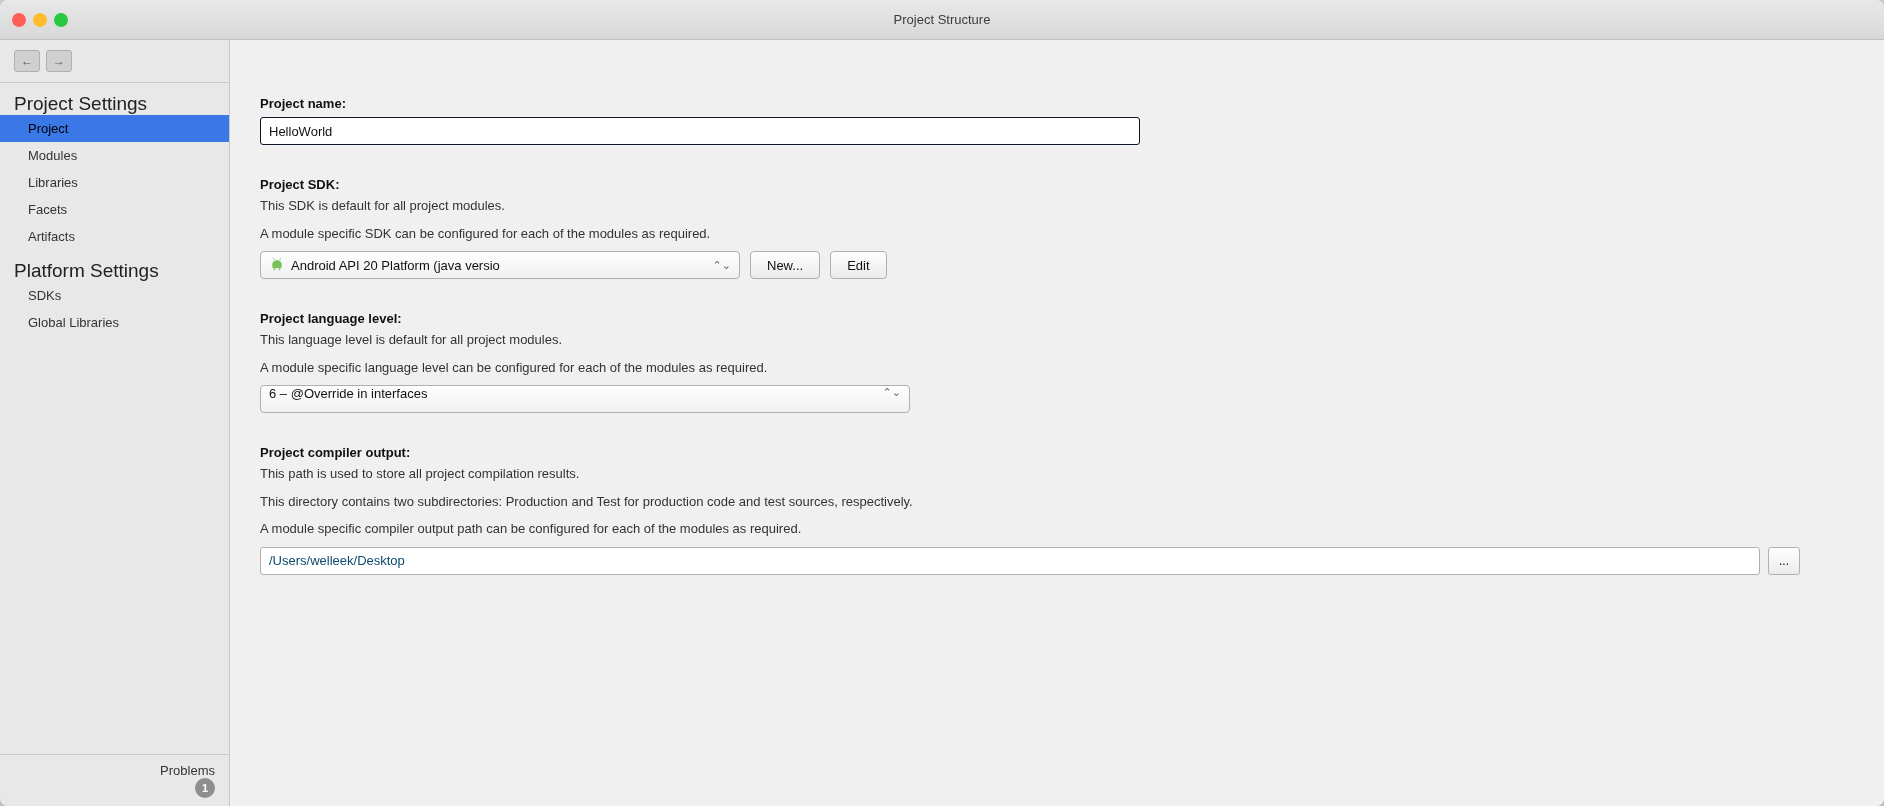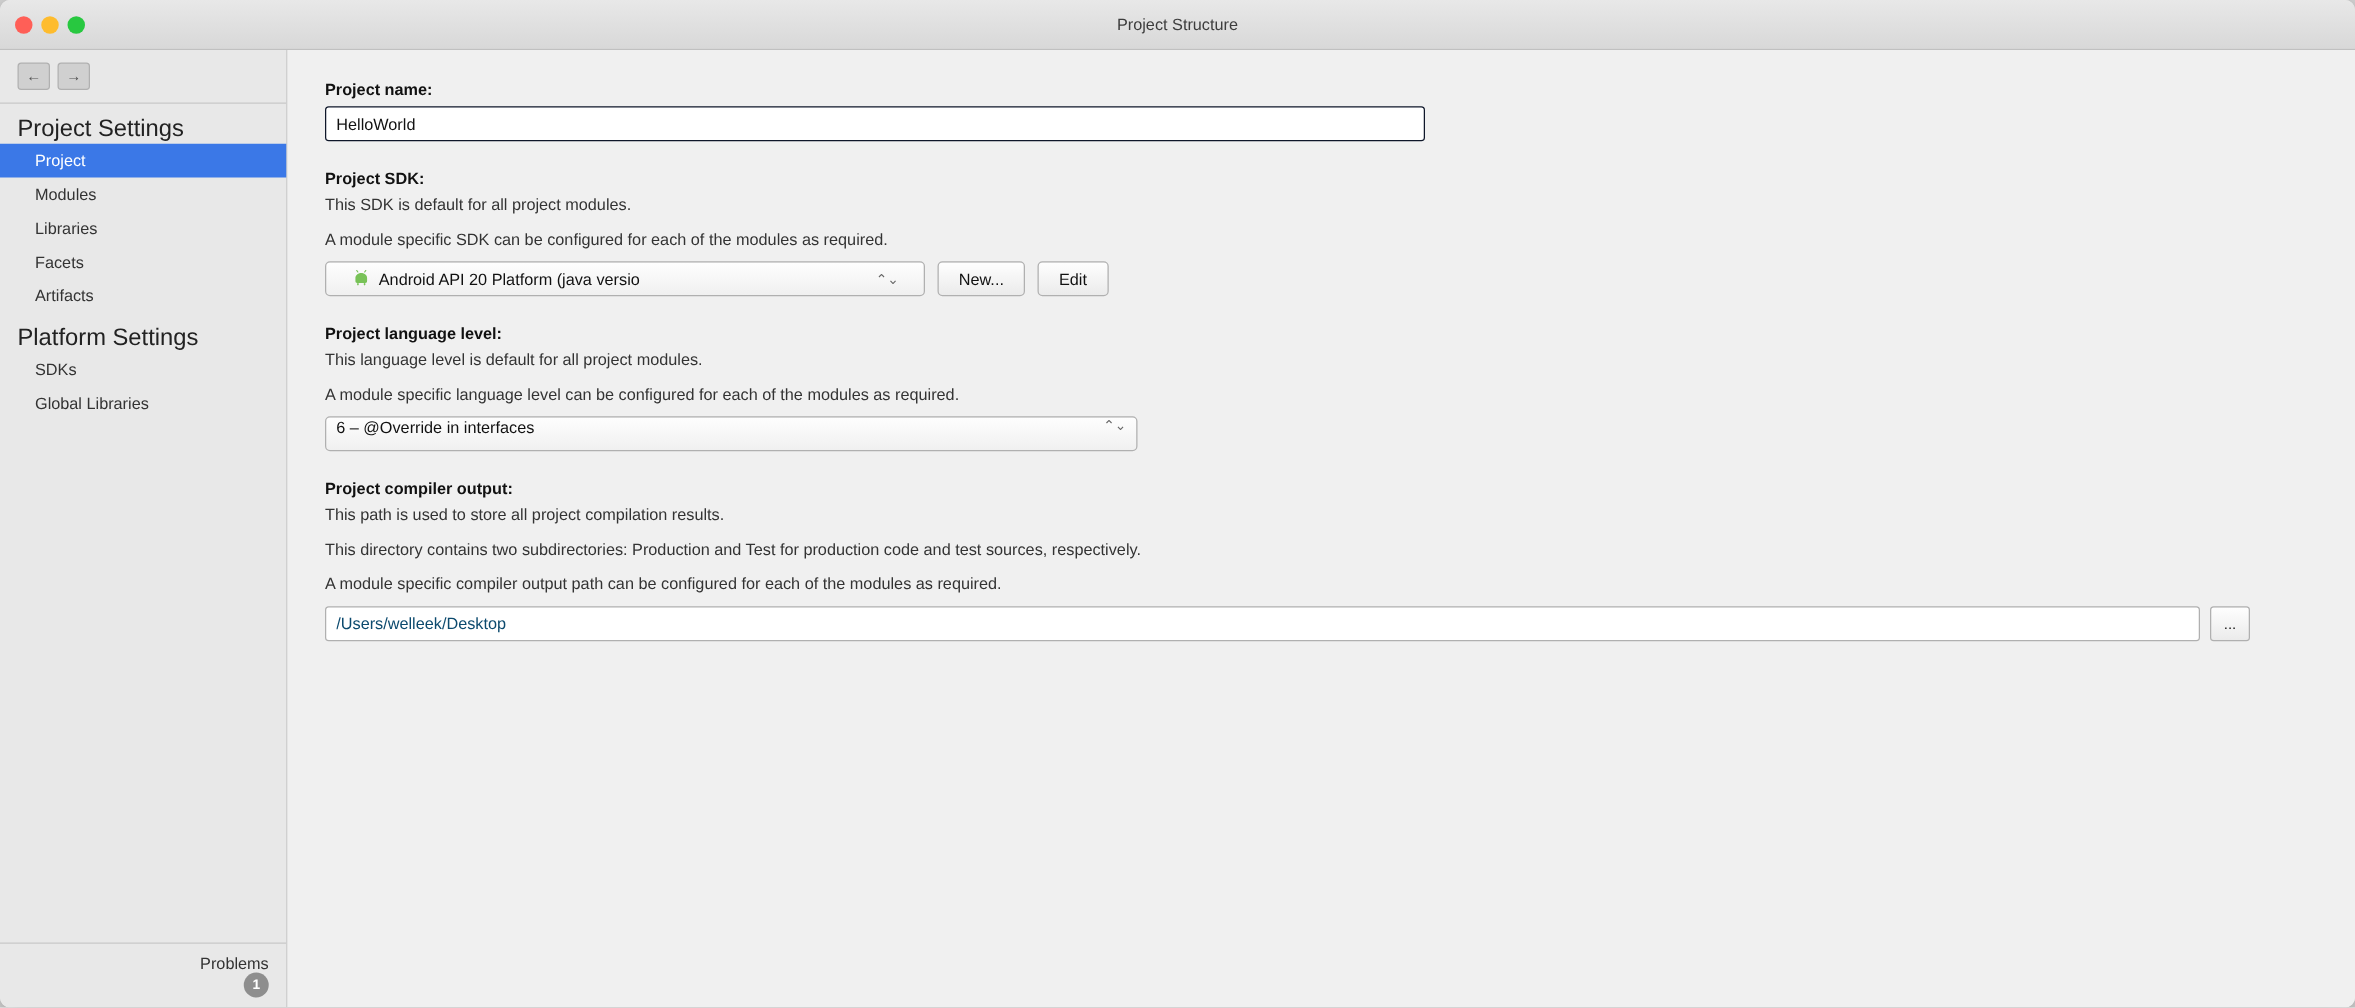--- a/index.html
+++ b/index.html
@@ -105,21 +105,21 @@
 
     .sidebar-item {
       padding: 6px 14px 6px 28px;
       font-size: 13px;
       color: #333;
       cursor: pointer;
     }
 
     .sidebar-item.active {
       background: #3b78e7;
-      color: #ffffff;
+      color: #000000;
       border-radius: 0;
     }
 
     .sidebar-bottom {
       margin-top: auto;
       border-top: 1px solid #c8c8c8;
       padding: 8px 14px;
       display: flex;
       align-items: flex-end;
       justify-content: space-between;
@@ -147,20 +147,21 @@
     
     .main-content {
       flex: 1;
       background: #f0f0f0;
       padding: 24px 30px;
       overflow-y: auto;
     }
 
     .form-section {
       margin-bottom: 22px;
+      margin-top: 32px;
     }
 
     .field-label {
       font-size: 13px;
       font-weight: 700;
       color: #111;
       margin-bottom: 6px;
     }
 
     .text-input {
@@ -194,21 +195,21 @@
       align-items: center;
       gap: 10px;
     }
 
     .sdk-dropdown {
       width: 480px;
       height: 28px;
       border: 1px solid #b0b0b0;
       border-radius: 4px;
       background: linear-gradient(180deg, #fefefe 0%, #f0f0f0 100%);
-      padding: 0 20px;
+      padding: 0 8px;
       font-size: 13px;
       color: #111;
       display: flex;
       align-items: center;
       justify-content: space-between;
       cursor: pointer;
     }
 
     .sdk-dropdown-text {
       display: flex;

